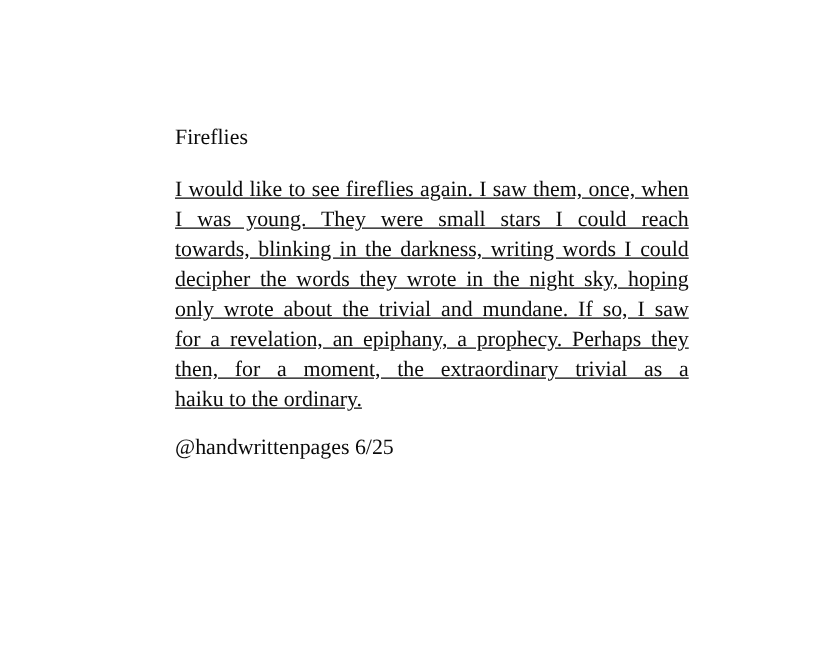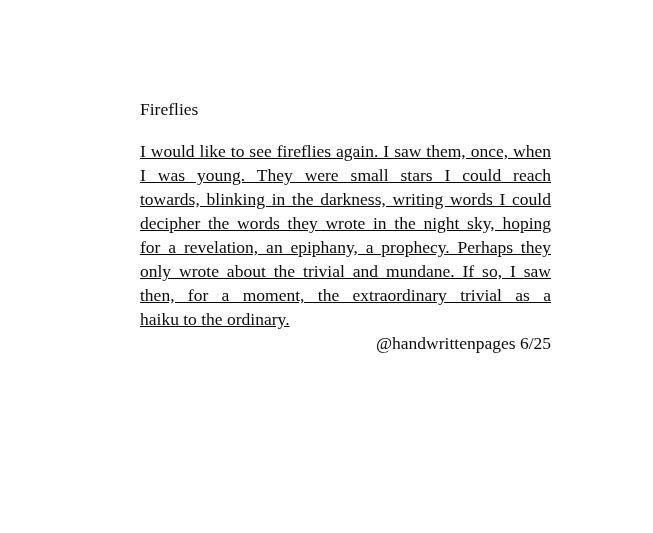--- a/index.html
+++ b/index.html
@@ -36,33 +36,33 @@
   .body .line {
     text-align: justify;
     text-align-last: justify;
   }
   .body .line.last {
     text-align-last: left;
   }
   .attribution {
     font-size: 17.5px;
     line-height: 24px;
-    margin-top: 0;
-    text-align: right;
+    margin-top: 14px;
+    text-align: left;
   }
 </style>
 </head>
 <body>
 
 <div class="page">
   <h1 class="title">Fireflies</h1>
   <div class="body">
       <div class="line">I would like to see fireflies again. I saw them, once, when</div>
       <div class="line">I was young. They were small stars I could reach</div>
       <div class="line">towards, blinking in the darkness, writing words I could</div>
       <div class="line">decipher the words they wrote in the night sky, hoping</div>
+      <div class="line">only wrote about the trivial and mundane. If so, I saw</div>
       <div class="line">for a revelation, an epiphany, a prophecy. Perhaps they</div>
-      <div class="line">only wrote about the trivial and mundane. If so, I saw</div>
       <div class="line">then, for a moment, the extraordinary trivial as a</div>
       <div class="line last">haiku to the ordinary.</div>
     </div>
   <div class="attribution">@handwrittenpages 6/25</div>
 </div>
 
 </body></html>

